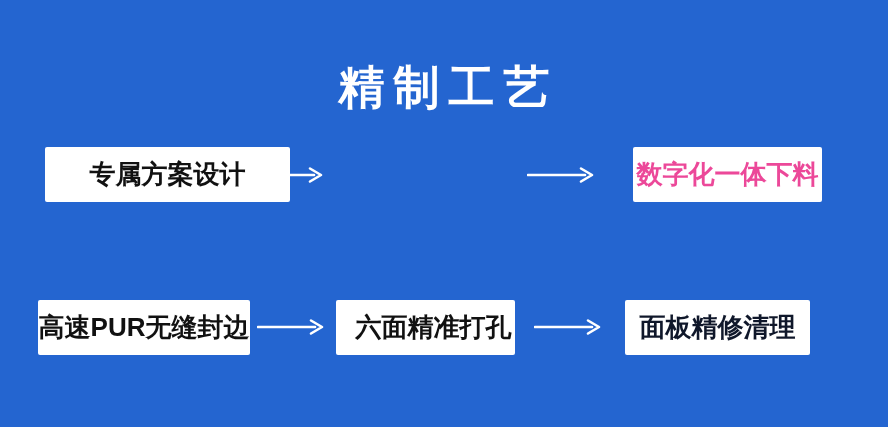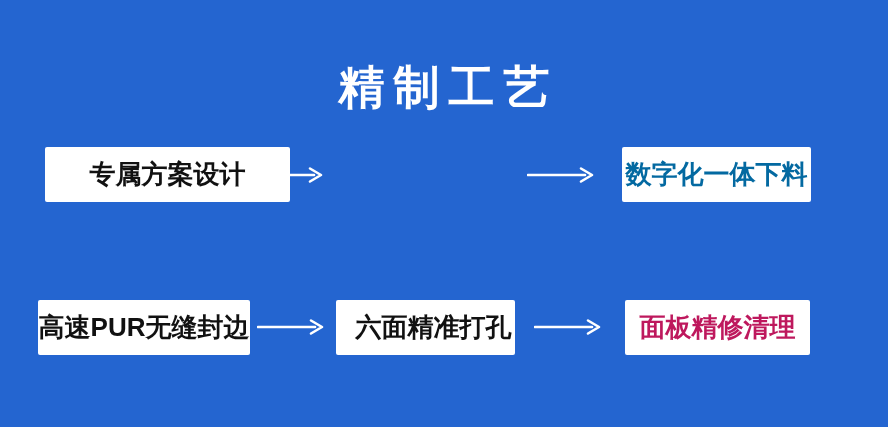--- a/index.html
+++ b/index.html
@@ -84,21 +84,21 @@
   </div>
 
 
   <div class="arrow arrow-r1-b">
     <svg viewBox="0 0 68 18" xmlns="http://www.w3.org/2000/svg">
       <path d="M1 9 H58" stroke="#ffffff" stroke-width="2.6" fill="none" stroke-linecap="round"></path>
       <path d="M54 2.5 L65 9 L54 15.5" stroke="#ffffff" stroke-width="2.6" fill="none" stroke-linecap="round" stroke-linejoin="round"></path>
     </svg>
   </div>
 
-  <div class="step-box r1 box-3" style="background-color: rgb(255, 255, 255); color: #0369a1;">
+  <div class="step-box r1 box-3" style="background-color: rgb(255, 255, 255); color: #ec4899; margin-left: 11px;">
     <span>数字化一体下料</span>
   </div>
 
   <div class="step-box r2 box-4" style="background-color: rgb(255, 255, 255); color: rgb(17, 17, 17);">
     <span>高速PUR无缝封边</span>
   </div>
 
   <div class="arrow arrow-r2-a">
     <svg viewBox="0 0 68 18" xmlns="http://www.w3.org/2000/svg">
       <path d="M1 9 H58" stroke="#ffffff" stroke-width="2.6" fill="none" stroke-linecap="round"></path>
@@ -110,17 +110,17 @@
     <span>六面精准打孔</span>
   </div>
 
   <div class="arrow arrow-r2-b">
     <svg viewBox="0 0 68 18" xmlns="http://www.w3.org/2000/svg">
       <path d="M1 9 H58" stroke="#ffffff" stroke-width="2.6" fill="none" stroke-linecap="round"></path>
       <path d="M54 2.5 L65 9 L54 15.5" stroke="#ffffff" stroke-width="2.6" fill="none" stroke-linecap="round" stroke-linejoin="round"></path>
     </svg>
   </div>
 
-  <div class="step-box r2 box-6" style="background-color: rgb(255, 255, 255); color: #be185d; text-align: center;">
+  <div class="step-box r2 box-6" style="background-color: rgb(255, 255, 255); color: #0f172a; text-align: center;">
     <span>面板精修清理</span>
   </div>
 
 </div>
 
 </body></html>

